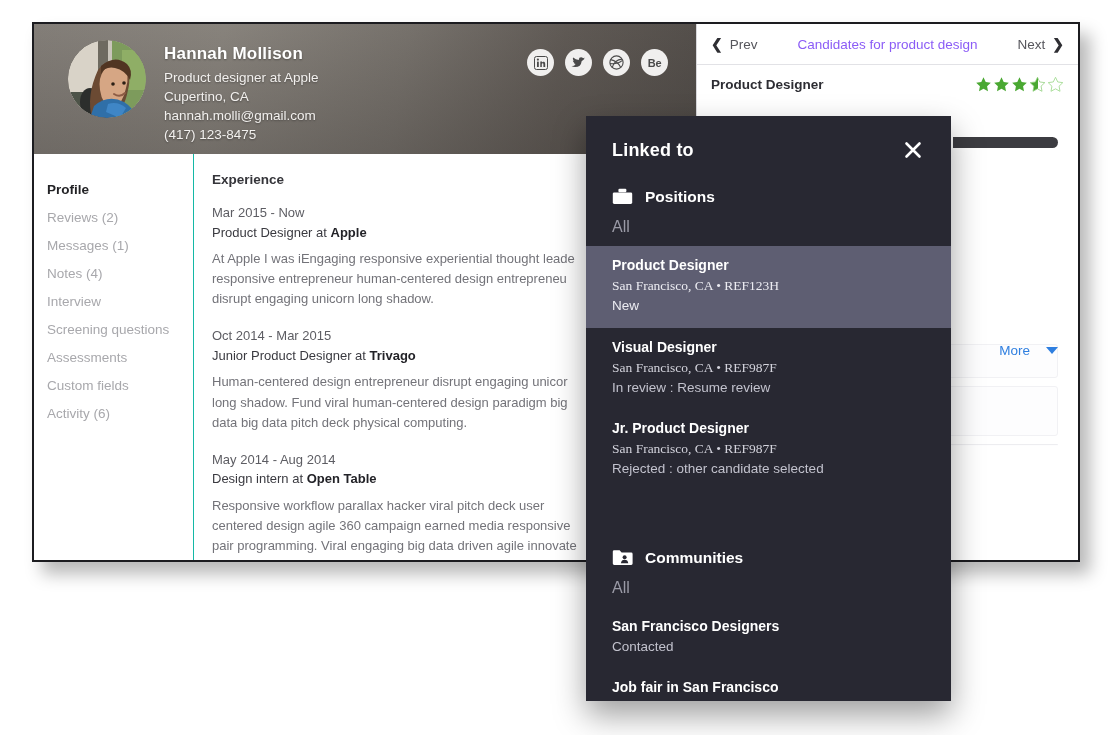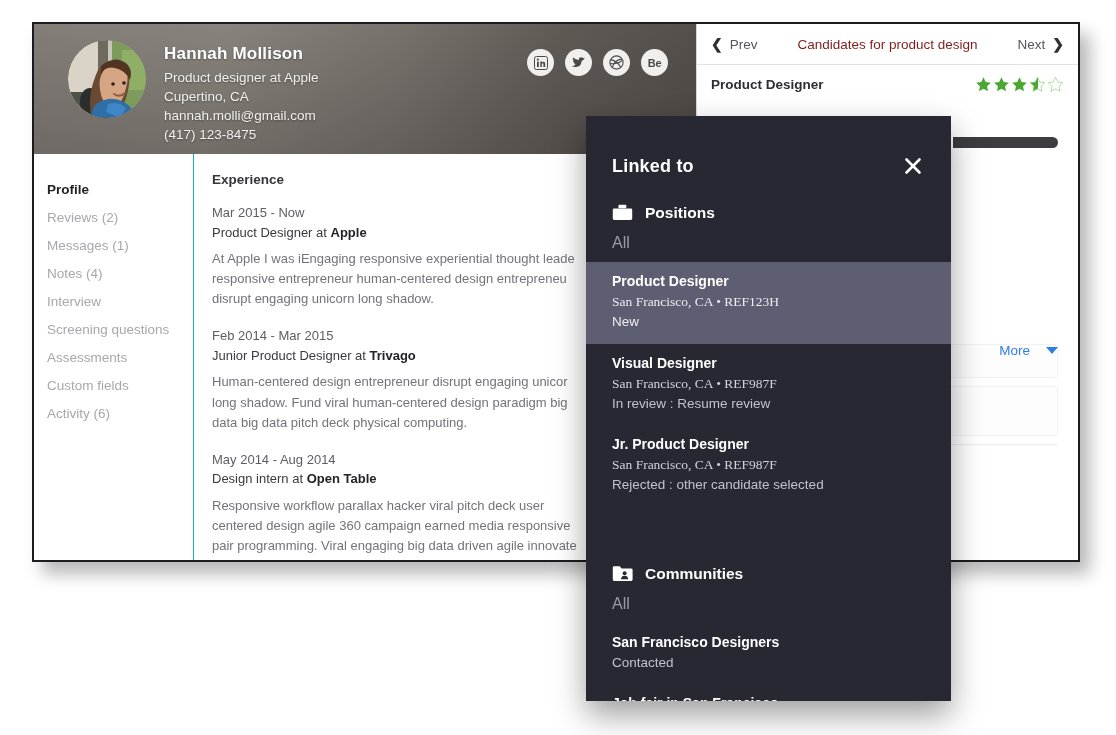--- a/index.html
+++ b/index.html
@@ -200,21 +200,21 @@
   .nav-btn {
     display: flex;
     align-items: center;
     gap: 7px;
     cursor: pointer;
     color: #56565c;
   }
   #job-nav .nav-title {
     flex: 1 1 auto;
     text-align: center;
-    color: #7f1d1d;
+    color: #8b5cf6;
     white-space: nowrap;
   }
   .chev {
     font-size: 14px;
     font-weight: bold;
     color: #2e2e33;
     line-height: 1;
   }
 
   #job-title-row {
@@ -297,21 +297,21 @@
     height: 585px;
     background: #282832;
     z-index: 50;
     box-shadow: 0 14px 30px rgba(0,0,0,0.38);
     overflow: hidden;
   }
   #modal-header {
     display: flex;
     align-items: center;
     justify-content: space-between;
-    padding: 38px 26px 10px 26px;
+    padding: 22px 26px 10px 26px;
   }
   #modal-header .mtitle {
     color: #ffffff;
     font-size: 18px;
     font-weight: bold;
     letter-spacing: 0.2px;
   }
   #close-btn {
     width: 24px; height: 24px;
     display: flex; align-items: center; justify-content: center;
@@ -458,21 +458,21 @@
 
           <div class="exp-entry">
             <div class="exp-dates">Mar 2015 - Now</div>
             <div class="exp-role"><span>Product Designer at </span><b>Apple</b></div>
             <div class="exp-desc">At Apple I was iEngaging responsive experiential thought leade</div>
             <div class="exp-desc">responsive entrepreneur human-centered design entrepreneu</div>
             <div class="exp-desc">disrupt engaging unicorn long shadow.</div>
           </div>
 
           <div class="exp-entry">
-            <div class="exp-dates">Feb 2014 - Mar 2015</div>
+            <div class="exp-dates">Oct 2014 - Mar 2015</div>
             <div class="exp-role"><span>Junior Product Designer at </span><b>Trivago</b></div>
             <div class="exp-desc">Human-centered design entrepreneur disrupt engaging unicor</div>
             <div class="exp-desc">long shadow. Fund viral human-centered design paradigm big</div>
             <div class="exp-desc">data big data pitch deck physical computing.</div>
           </div>
 
           <div class="exp-entry">
             <div class="exp-dates">May 2014 - Aug 2014</div>
             <div class="exp-role"><span>Design intern at </span><b>Open Table</b></div>
             <div class="exp-desc">Responsive workflow parallax hacker viral pitch deck user</div>

